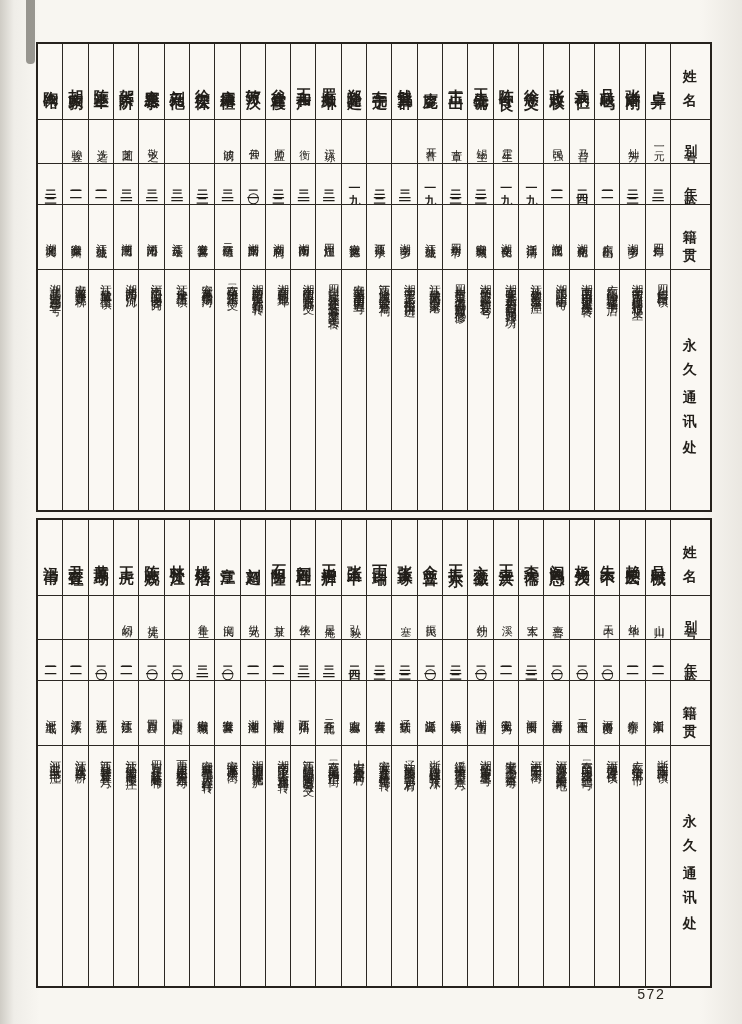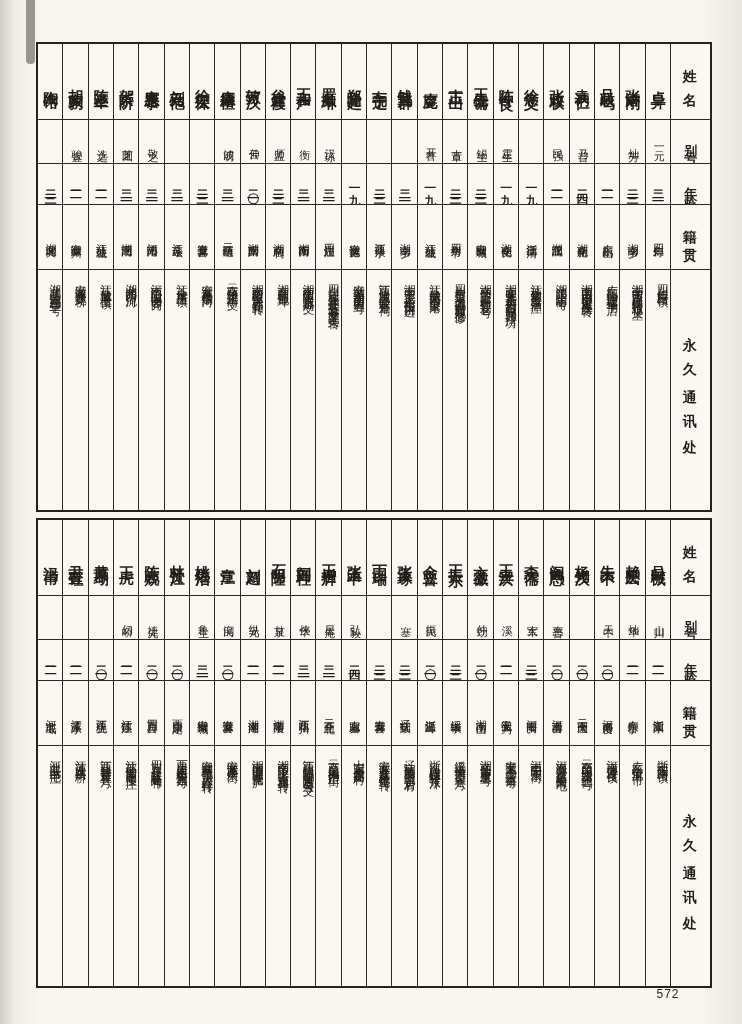--- a/index.html
+++ b/index.html
@@ -36,22 +36,22 @@
   .age{font-size:12px;font-weight:600;letter-spacing:3px;}
   .native{font-size:11px;letter-spacing:1px;line-height:1.05;}
   .addr{font-size:11.5px;letter-spacing:2px;line-height:13px;}
   .h-name{font-size:14px;font-weight:700;letter-spacing:24px;}
   .h-alias{font-size:13px;font-weight:700;letter-spacing:8px;}
   .h-age{font-size:13px;font-weight:700;letter-spacing:7px;}
   .h-native{font-size:14px;font-weight:700;letter-spacing:18px;}
   .h-addr{font-size:14px;font-weight:700;letter-spacing:26px;align-self:center;}
   .header-col .c-addr{align-items:center;justify-content:center;padding:10px 0;}
   .page-number{
-    position:absolute;left:643px;top:987px;width:50px;text-align:center;
-    font-family:Liberation Sans, sans-serif;font-size:12px;color:#2a2620;letter-spacing:1px;
+    position:absolute;left:626px;top:987px;width:50px;text-align:center;
+    font-family:Liberation Mono, monospace;font-size:14px;color:#2a2620;letter-spacing:1px;
   }
 </style>
 </head>
 <body>
 
 <div class="smudge"></div>
 
 <section class="tbl" id="tbl-top">
   <div class="col">
     <div class="cell c-name">

